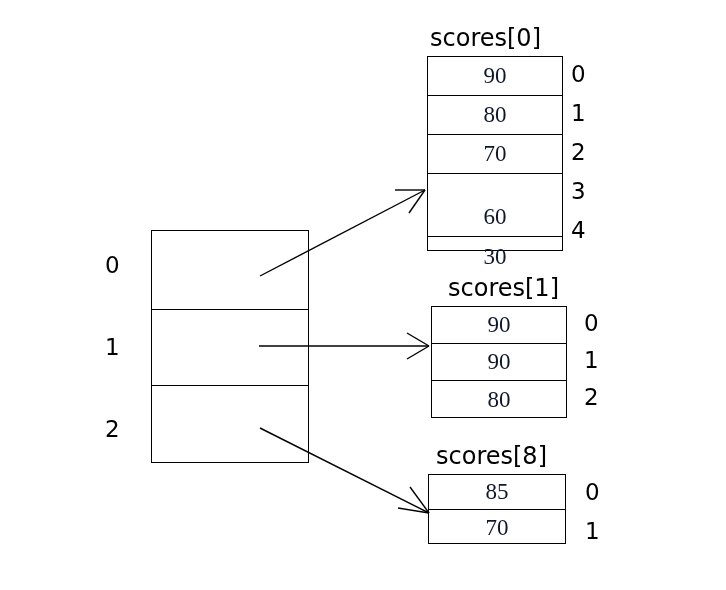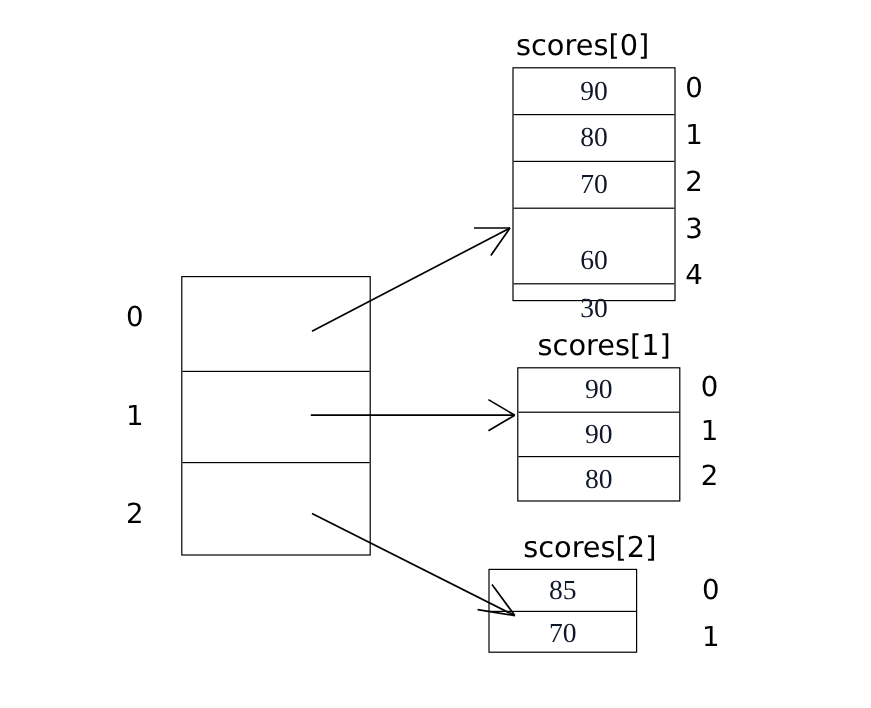--- a/index.html
+++ b/index.html
@@ -93,22 +93,22 @@
   <div class="array-title" style="left:448px; top:276px;">scores[1]</div>
   <div class="array-box" style="left:431px; top:306px; width:136px; height:112px;">
     <div class="cell" style="height:37px;">90</div>
     <div class="cell" style="height:37px;">90</div>
     <div class="cell" style="height:37px;">80</div>
   </div>
   <div class="index-label" style="left:584px; top:312px;">0</div>
   <div class="index-label" style="left:584px; top:349px;">1</div>
   <div class="index-label" style="left:584px; top:386px;">2</div>
 
-  <div class="array-title" style="left:436px; top:444px;">scores[2]</div>
-  <div class="array-box" style="left:407px; top:474px; width:124px; height:70px;">
+  <div class="array-title" style="left:436px; top:444px;">scores[8]</div>
+  <div class="array-box" style="left:428px; top:474px; width:138px; height:70px;">
     <div class="cell" style="height:35px;">85</div>
     <div class="cell" style="height:35px;">70</div>
   </div>
   <div class="index-label" style="left:585px; top:481px;">0</div>
   <div class="index-label" style="left:585px; top:520px;">1</div>
 
   <svg class="arrows" viewBox="0 0 726 590">
 
     <g>
       <line x1="260" y1="276" x2="425" y2="190" stroke="#000000" stroke-width="1.4"></line>

